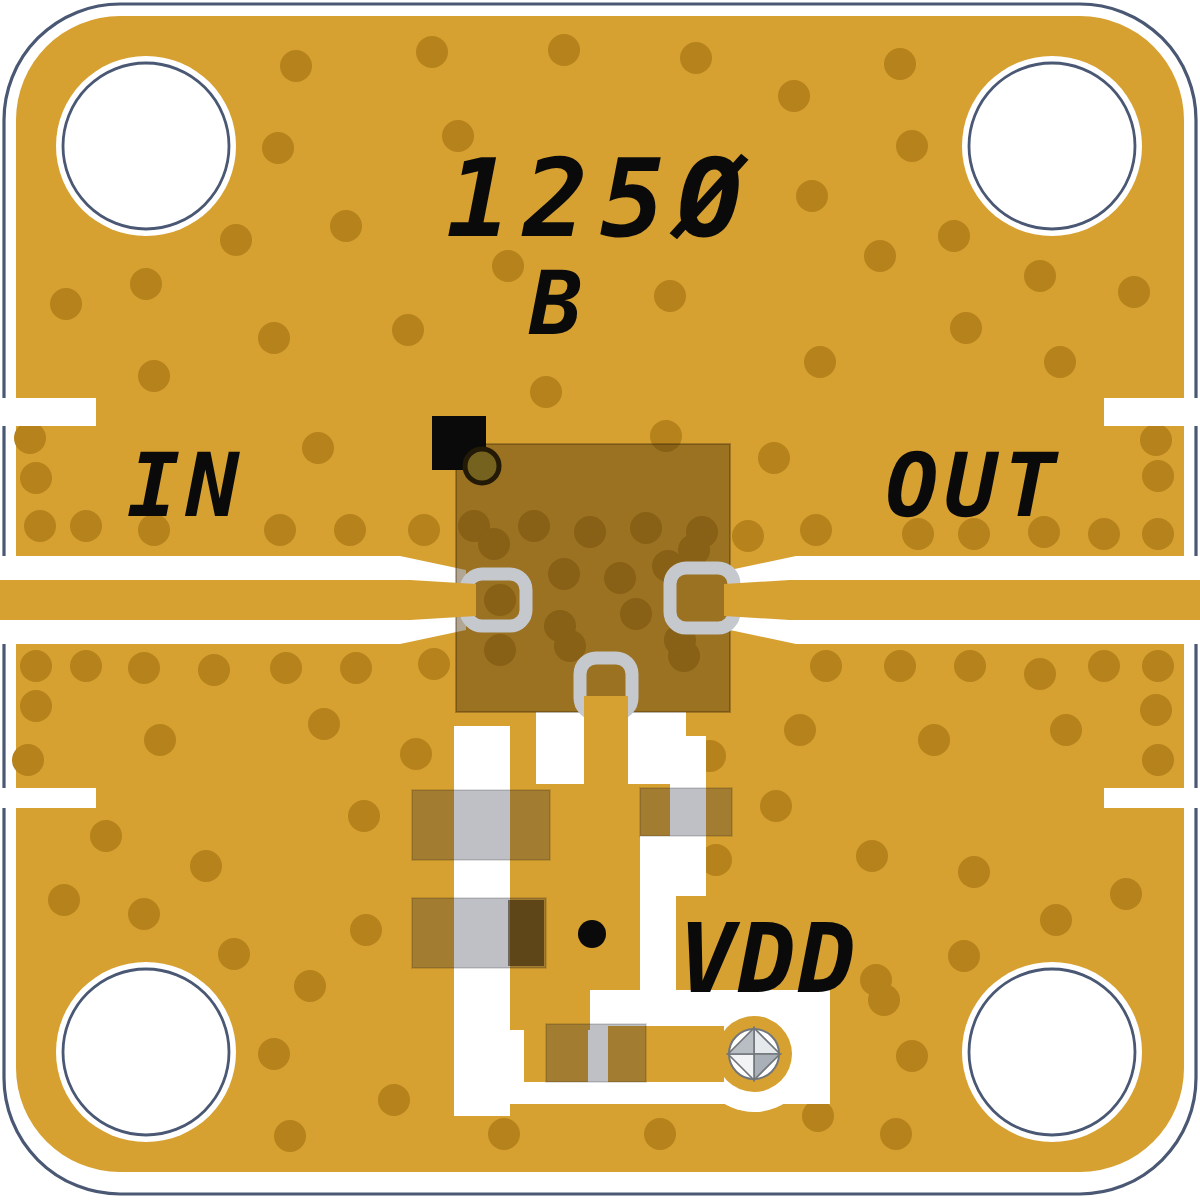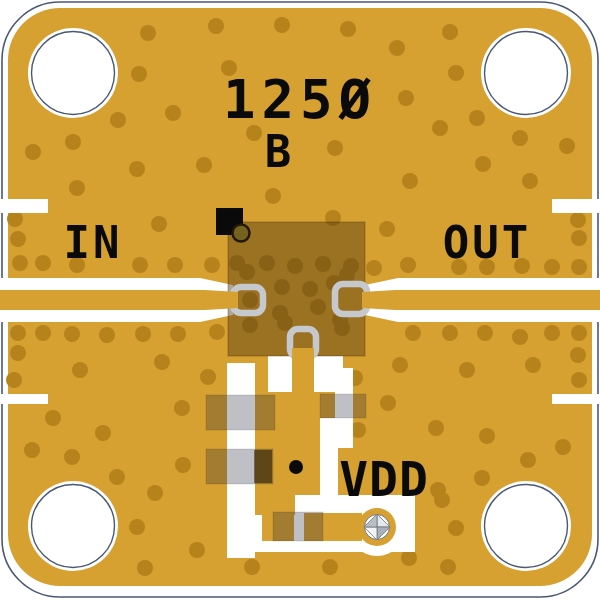--- a/index.html
+++ b/index.html
@@ -1,16 +1,16 @@
 <!DOCTYPE html>
 <html style="--board-gold: #D7A132; --via-dot: #B5821C; --substrate: #FFFFFF; --edge-outline: #4A5874; --pad-silver: #C5C9CE; --silkscreen-black: #0A0A0A;"><head>
 <meta charset="utf-8">
 <style>
   html,body{margin:0;padding:0;background:#fff;}
-  .stage{position:relative;width:600px;height:600px;font-family:"DejaVu Sans Mono","Liberation Mono",monospace;}
+  .stage{position:relative;width:600px;height:600px;font-family:"DejaVu Sans Mono","Liberation Mono",monospace;font-style:italic;}
   svg{display:block;}
   .bg{fill:#ffffff;}
   .outline{fill:none;stroke:var(--edge-outline,#4A5874);stroke-width:1.6;}
   .gold{fill:var(--board-gold,#D7A132);}
   .white{fill:var(--substrate,#ffffff);}
   .via{fill:var(--via-dot,#B5821C);}
   .silver-ring{fill:none;stroke:var(--pad-silver,#C5C9CE);stroke-width:6.5;}
   .chip{fill:rgba(82,55,16,0.45);stroke:rgba(60,40,10,0.35);stroke-width:1;}
   .cap{fill:rgba(25,30,45,0.28);stroke:rgba(0,0,0,0.12);stroke-width:1;}
   .cap-dark{fill:rgba(35,22,4,0.52);}

